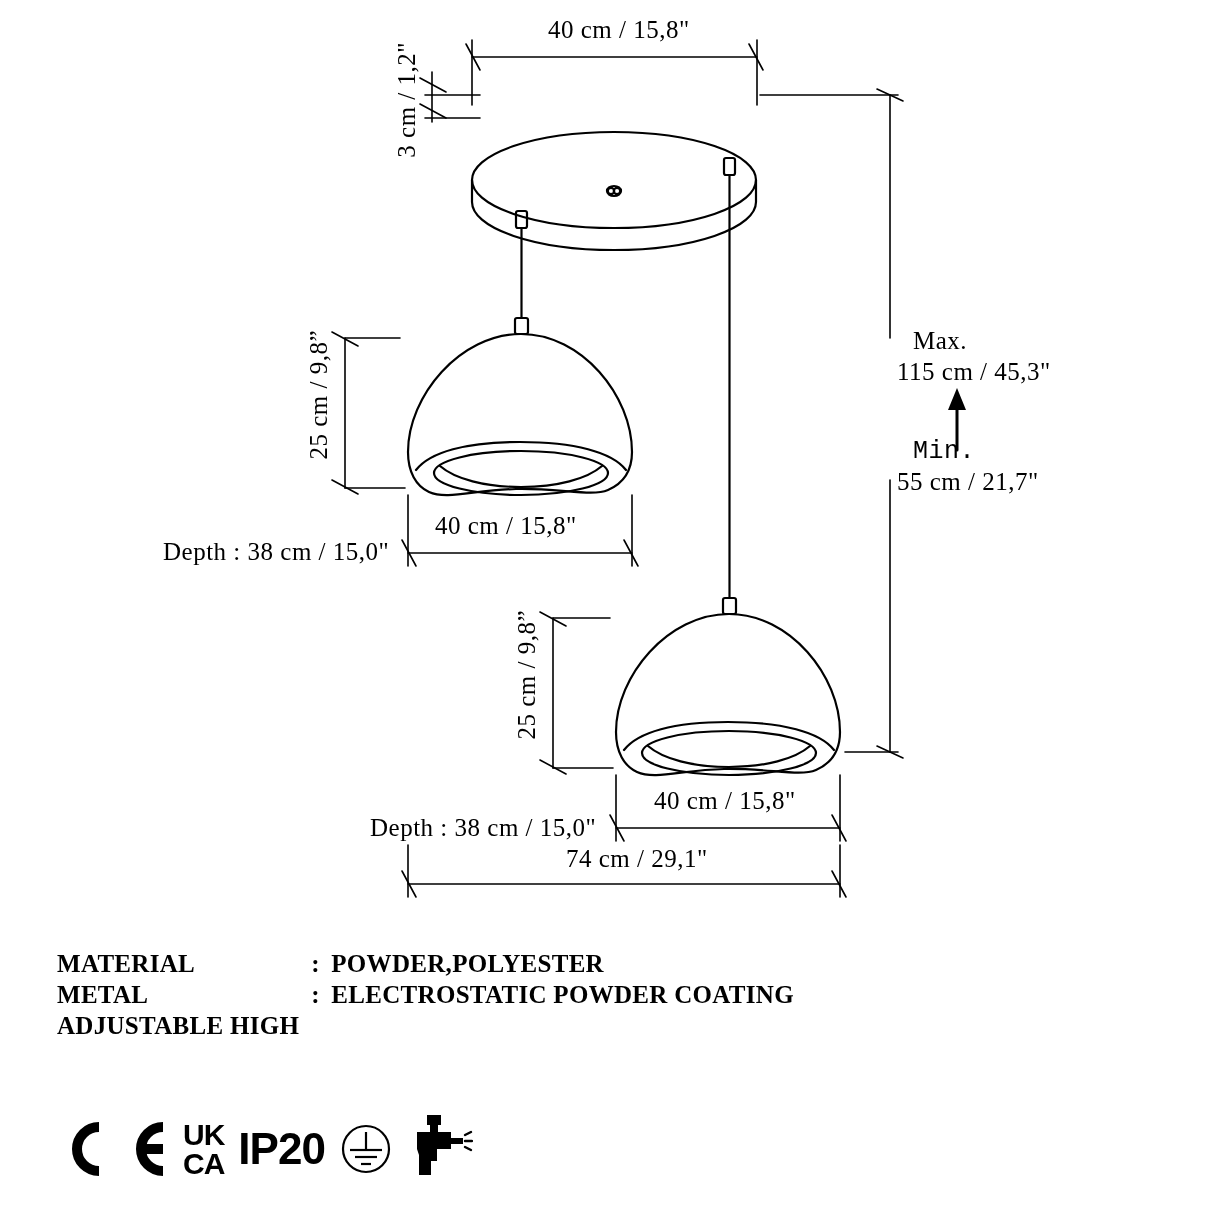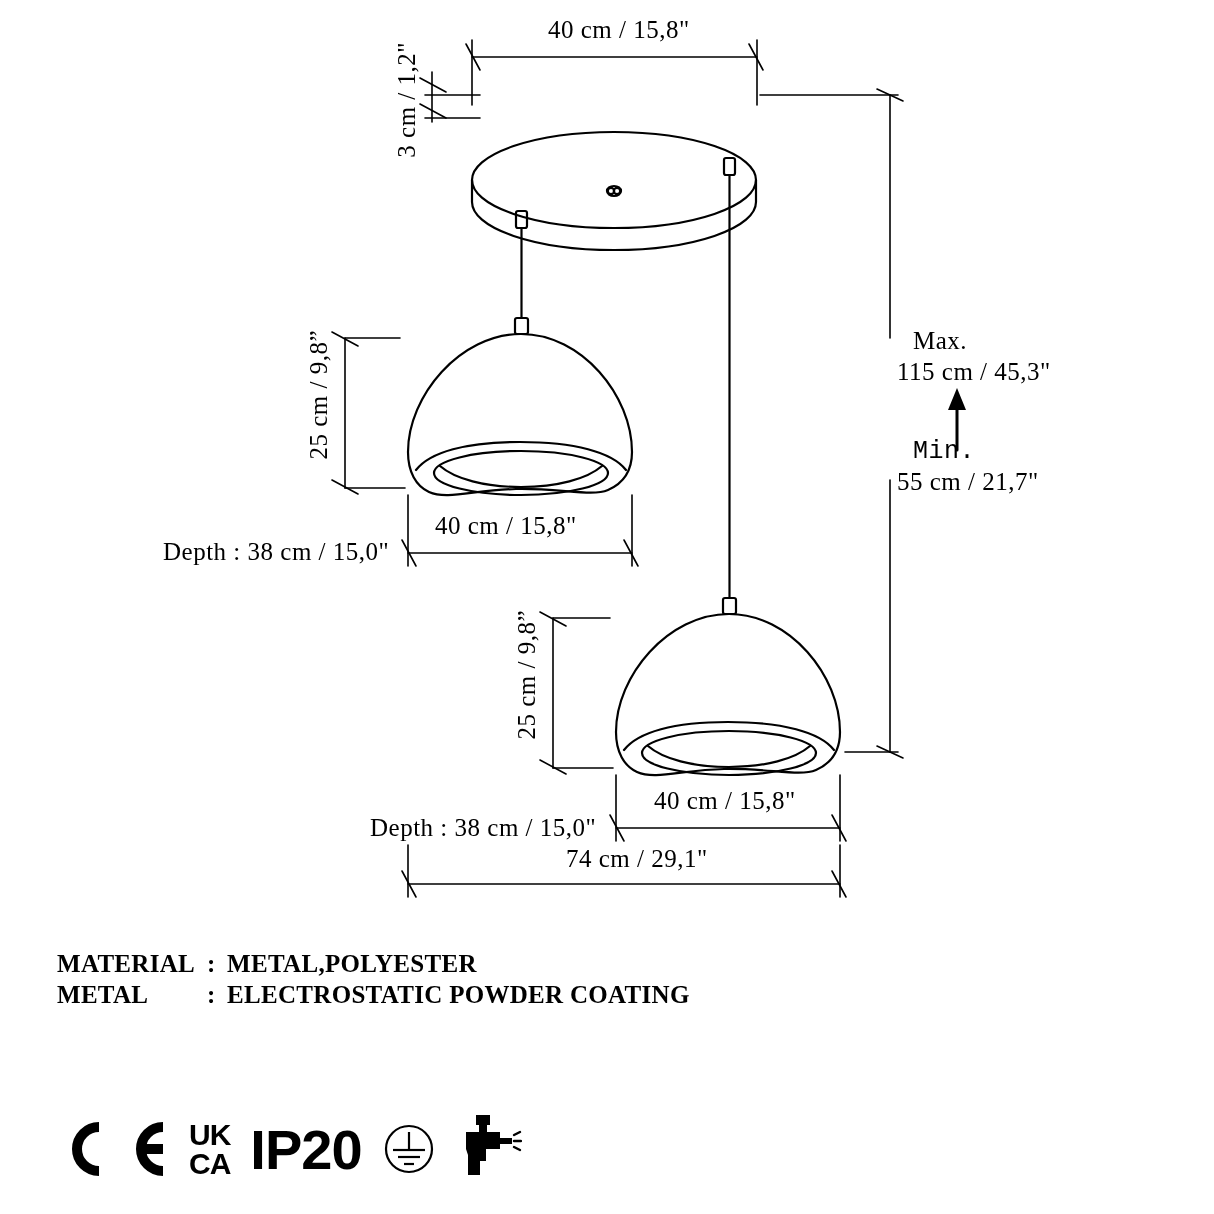--- a/index.html
+++ b/index.html
@@ -52,34 +52,34 @@
     vertical-align: top;
   }
   .spec-table td.label { padding-right: 12px; margin-left: 14px; }
   .spec-table td.colon { padding-right: 6px; width: 14px; }
   .badges {
     position: absolute;
     left: 55px;
     top: 1115px;
     display: flex;
     align-items: center;
-    gap: 18px;
+    gap: 12px;
   }
   .ce-mark { display: block; }
   .ukca {
     font-family: "Liberation Sans", sans-serif;
     font-weight: bold;
     font-size: 30px;
     line-height: 29px;
     letter-spacing: -1px;
   }
   .ip20 {
     font-family: "Liberation Sans", sans-serif;
     font-weight: bold;
-    font-size: 56px;
+    font-size: 44px;
     letter-spacing: -1px;
     margin-left: 2px;
   }
 </style>
 </head>
 <body>
 
 <div id="page">
 
   <svg class="diagram" viewBox="0 0 1214 1214">
@@ -215,26 +215,31 @@
   <div class="dim-text" style="left:897px; top:358px;">115 cm / 45,3"</div>
 
   <div class="dim-text" style="left:913px; top:437px;font-family:Liberation Mono, monospace;">Min.</div>
   <div class="dim-text" style="left:897px; top:468px;">55 cm / 21,7"</div>
 
   <table class="spec-table">
     <tbody>
       <tr>
         <td class="label">MATERIAL</td>
         <td class="colon">:</td>
-        <td class="value">METAL,POLYESTER</td>
+        <td class="value">POWDER,POLYESTER</td>
       </tr>
       <tr>
         <td class="label">METAL</td>
         <td class="colon">:</td>
         <td class="value">ELECTROSTATIC POWDER COATING</td>
+      </tr>
+      <tr>
+        <td class="label">ADJUSTABLE HIGH</td>
+        <td class="colon"></td>
+        <td class="value"></td>
       </tr>
     </tbody>
   </table>
 
   <div class="badges">
 
     <svg class="ce-mark" width="116" height="60" viewBox="0 0 116 60">
       <g fill="none" stroke="#000" stroke-width="10">
         <path d="M44,8 A22,22 0 1,0 44,52"></path>
         <path d="M108,8 A22,22 0 1,0 108,52"></path>

